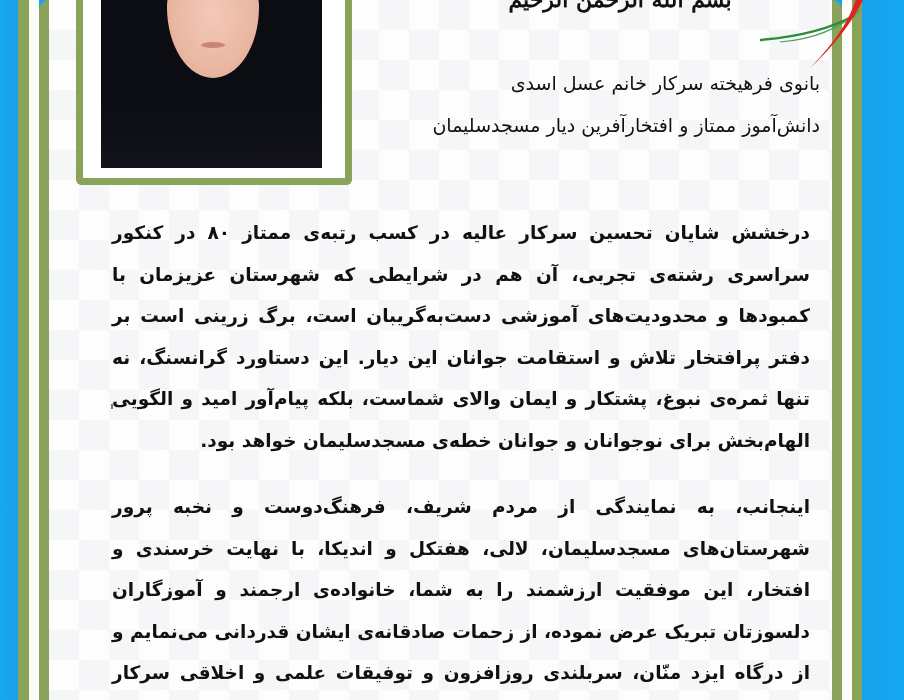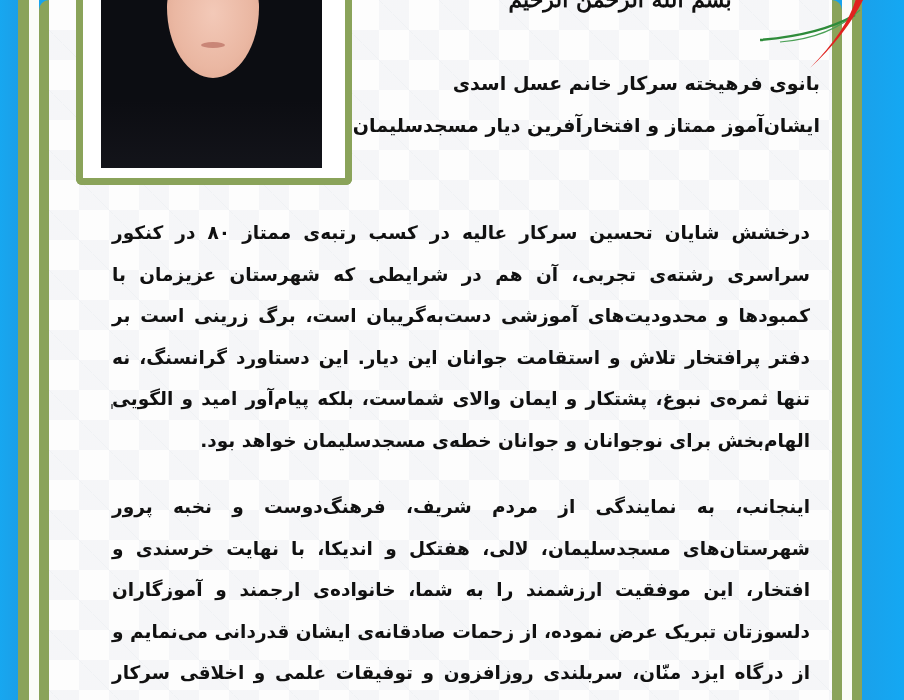--- a/index.html
+++ b/index.html
@@ -54,21 +54,21 @@
   .flag-swoosh {
     position: absolute; left: 760px; top: -20px; width: 110px; height: 90px;
   }
   .bismillah {
     position: absolute; left: 470px; top: -14px; width: 300px; text-align: center;
     font-family: "DejaVu Serif", serif; font-weight: bold; font-size: 22px; color: #111;
     direction: rtl;
   }
   .name-line, .title-line {
     position: absolute; right: 84px; direction: rtl; text-align: center;
-    font-weight: bold; color: #111; font-size: 19px; white-space: nowrap;
+    font-weight: normal; color: #111; font-size: 19px; white-space: nowrap;
   }
   .name-line { top: 72px; }
   .title-line { top: 114px; }
   .para {
     position: absolute; left: 100px; width: 722px; direction: rtl; text-align: justify;
     font-weight: bold; color: #111; font-size: 18.5px; line-height: 41.5px;
     text-align-last: right;
   }
   .para p { margin: 12px; }
   .para-1 { top: 200px; }
@@ -100,21 +100,21 @@
 <div class="bismillah">بسم الله الرحمن الرحیم</div>
 
 <div class="photo-frame"></div>
 <div class="photo">
   <div class="face"></div>
   <div class="lips"></div>
   <div class="scarf-light"></div>
 </div>
 
 <div class="name-line">بانوی فرهیخته سرکار خانم عسل اسدی</div>
-<div class="title-line">ایشان‌آموز ممتاز و افتخارآفرین دیار مسجدسلیمان</div>
+<div class="title-line">دانش‌آموز ممتاز و افتخارآفرین دیار مسجدسلیمان</div>
 
 <div class="para para-1">
   <p>درخشش شایان تحسین سرکار عالیه در کسب رتبه‌ی ممتاز ۸۰ در کنکور سراسری رشته‌ی تجربی، آن هم در شرایطی که شهرستان عزیزمان با کمبودها و محدودیت‌های آموزشی دست‌به‌گریبان است، برگ زرینی است بر دفتر پرافتخار تلاش و استقامت جوانان این دیار. این دستاورد گرانسنگ، نه تنها ثمره‌ی نبوغ، پشتکار و ایمان والای شماست، بلکه پیام‌آور امید و الگویی الهام‌بخش برای نوجوانان و جوانان خطه‌ی مسجدسلیمان خواهد بود.</p>
 </div>
 
 <div class="dot"></div>
 
 <div class="para para-2">
   <p>اینجانب، به نمایندگی از مردم شریف، فرهنگ‌دوست و نخبه پرور شهرستان‌های مسجدسلیمان، لالی، هفتکل و اندیکا، با نهایت خرسندی و افتخار، این موفقیت ارزشمند را به شما، خانواده‌ی ارجمند و آموزگاران دلسوزتان تبریک عرض نموده، از زحمات صادقانه‌ی ایشان قدردانی می‌نمایم و از درگاه ایزد منّان، سربلندی روزافزون و توفیقات علمی و اخلاقی سرکار عالیه را در مسیر خدمت به ایران عزیز مسئلت دارم.</p>
 </div>

